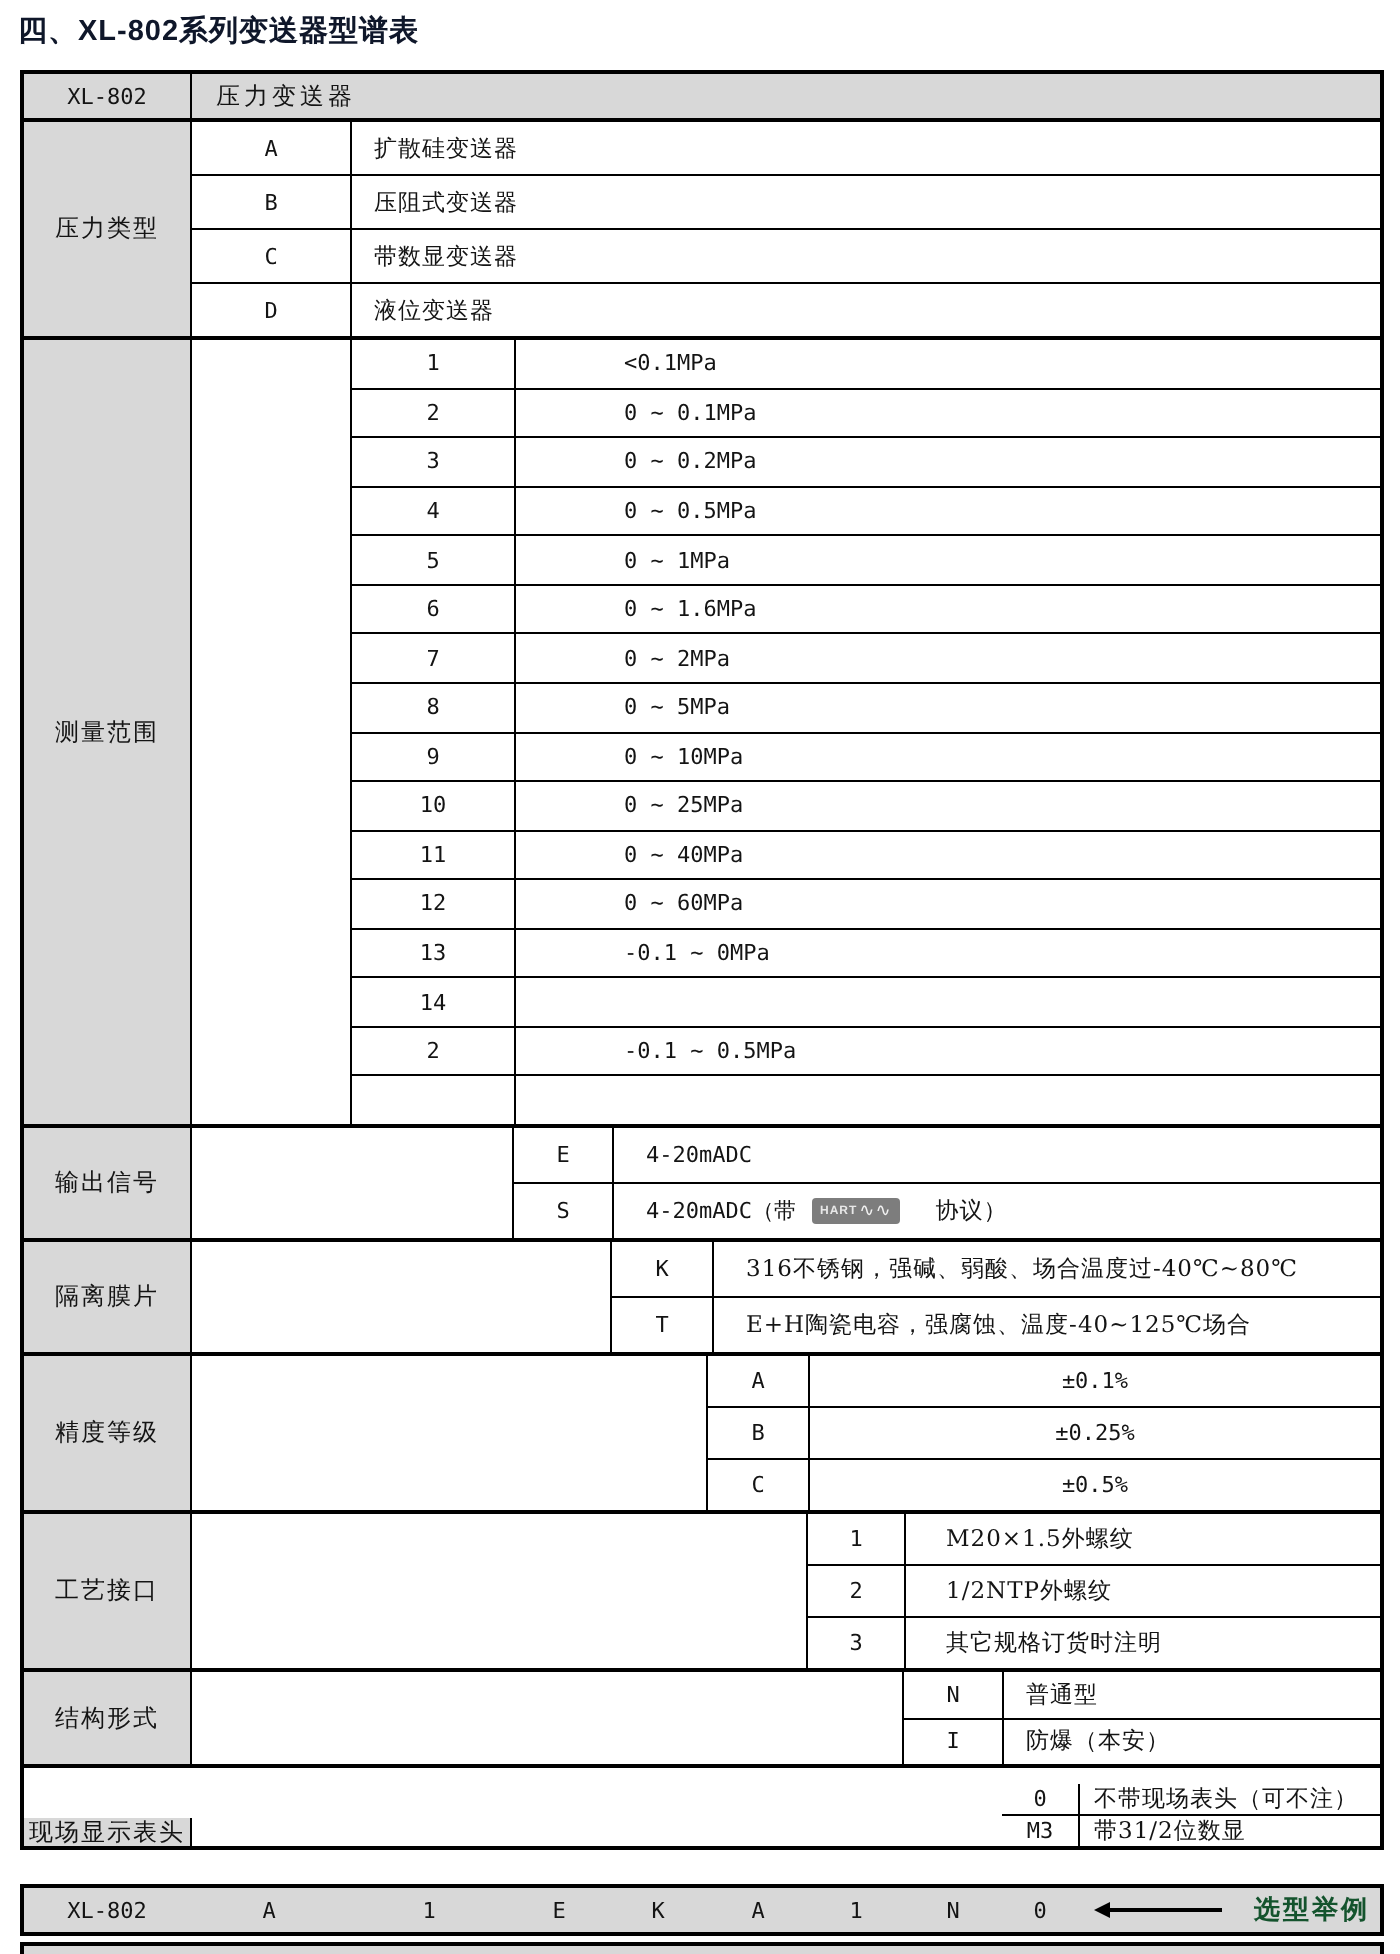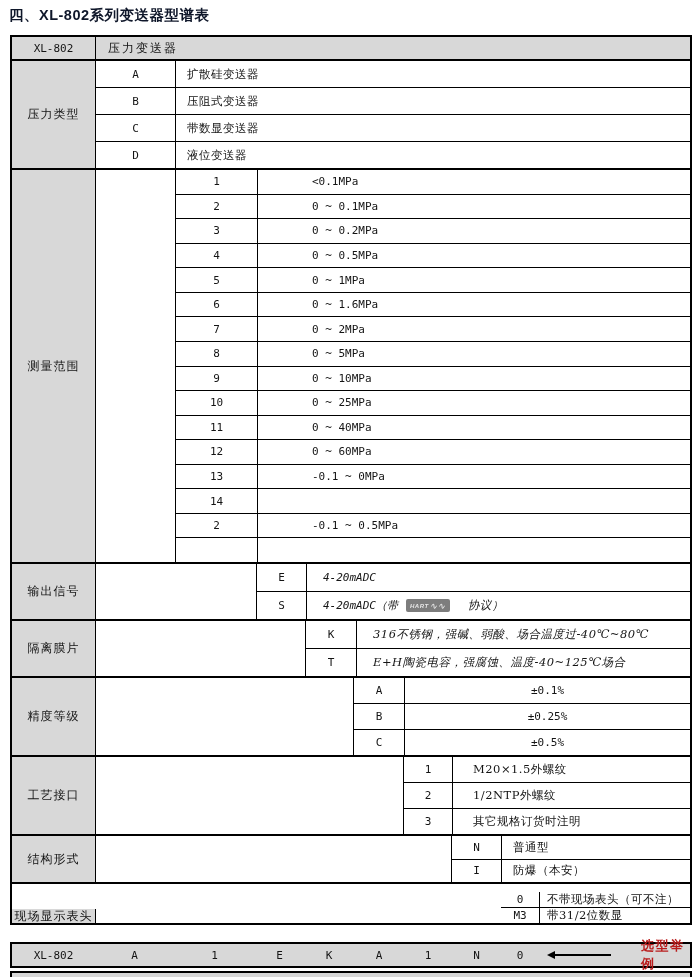--- a/index.html
+++ b/index.html
@@ -37,21 +37,21 @@
   .row + .row{border-top:1px solid #000;}
   .code-cell{
     flex:none;border-right:1px solid #000;
     display:flex;align-items:center;justify-content:center;
     font-family:"DejaVu Sans Mono", monospace;font-size:11px;
   }
   .desc-cell{flex:1;display:flex;align-items:center;font-size:11.5px;letter-spacing:.5px;min-width:0;}
   .mono{font-family:"DejaVu Sans Mono", monospace;font-size:11px;letter-spacing:0;}
   .center{justify-content:center;}
   .pad7{padding-left:7px;} .pad11{padding-left:11px;}
-  .pad16{padding-left:16px;font-style:italic;} .pad20{padding-left:20px;}
+  .pad16{padding-left:16px;} .pad20{padding-left:20px;}
   .range{padding-left:54px;font-family:"DejaVu Sans Mono", monospace;font-size:11px;letter-spacing:0;}
   
   .sec1{height:107px;} .sec1 .code-cell{width:79px;}
   .sec2{height:392px;} .sec2 .spacer{width:79px;}  .sec2 .code-cell{width:81px;}
   .sec3{height:55px;}  .sec3 .spacer{width:160px;} .sec3 .code-cell{width:49px;}
   .sec4{height:55px;}  .sec4 .spacer{width:209px;} .sec4 .code-cell{width:50px;}
   .sec5{height:77px;}  .sec5 .spacer{width:257px;} .sec5 .code-cell{width:50px;}
   .sec6{height:77px;}  .sec6 .spacer{width:307px;} .sec6 .code-cell{width:48px;}
   .sec7{height:46px;}  .sec7 .spacer{width:355px;} .sec7 .code-cell{width:49px;}
   .sec8{flex:1;align-items:flex-end;}       .sec8 .spacer{width:404px;} .sec8 .code-cell{width:38px;}
@@ -68,22 +68,22 @@
     box-sizing:border-box;border:2px solid #000;background:#d8d8d8;
     display:flex;align-items:center;
   }
   .exc{flex:none;text-align:center;font-family:"DejaVu Sans Mono", monospace;font-size:11px;}
   .c0{width:83px;} .c1{width:79px;} .c2{width:81px;} .c3{width:49px;} .c4{width:50px;}
   .c5{width:50px;} .c6{width:48px;} .c7{width:49px;} .c8{width:38px;}
   .ex-arrow{display:flex;align-items:center;margin-left:8px;}
   .arrow-head{width:0;height:0;border-top:4px solid transparent;border-bottom:4px solid transparent;border-right:8px solid #000;}
   .arrow-line{width:56px;height:2px;background:#000;}
   .ex-label{
-    margin-left:30px;font-weight:bold;font-size:13px;letter-spacing:1.5px;
-    font-family:"Liberation Sans", sans-serif;color:#b91c1c;
+    margin-left:16px;font-weight:bold;font-size:13px;letter-spacing:1.5px;
+    font-family:"Liberation Sans", sans-serif;color:#14532d;
   }
   
   .bottom-strip{
     position:absolute;left:10px;top:971px;width:678px;height:6px;
     border:2px solid #000;border-bottom:none;background:#d8d8d8;
   }
 </style>
 </head>
 <body>
 

